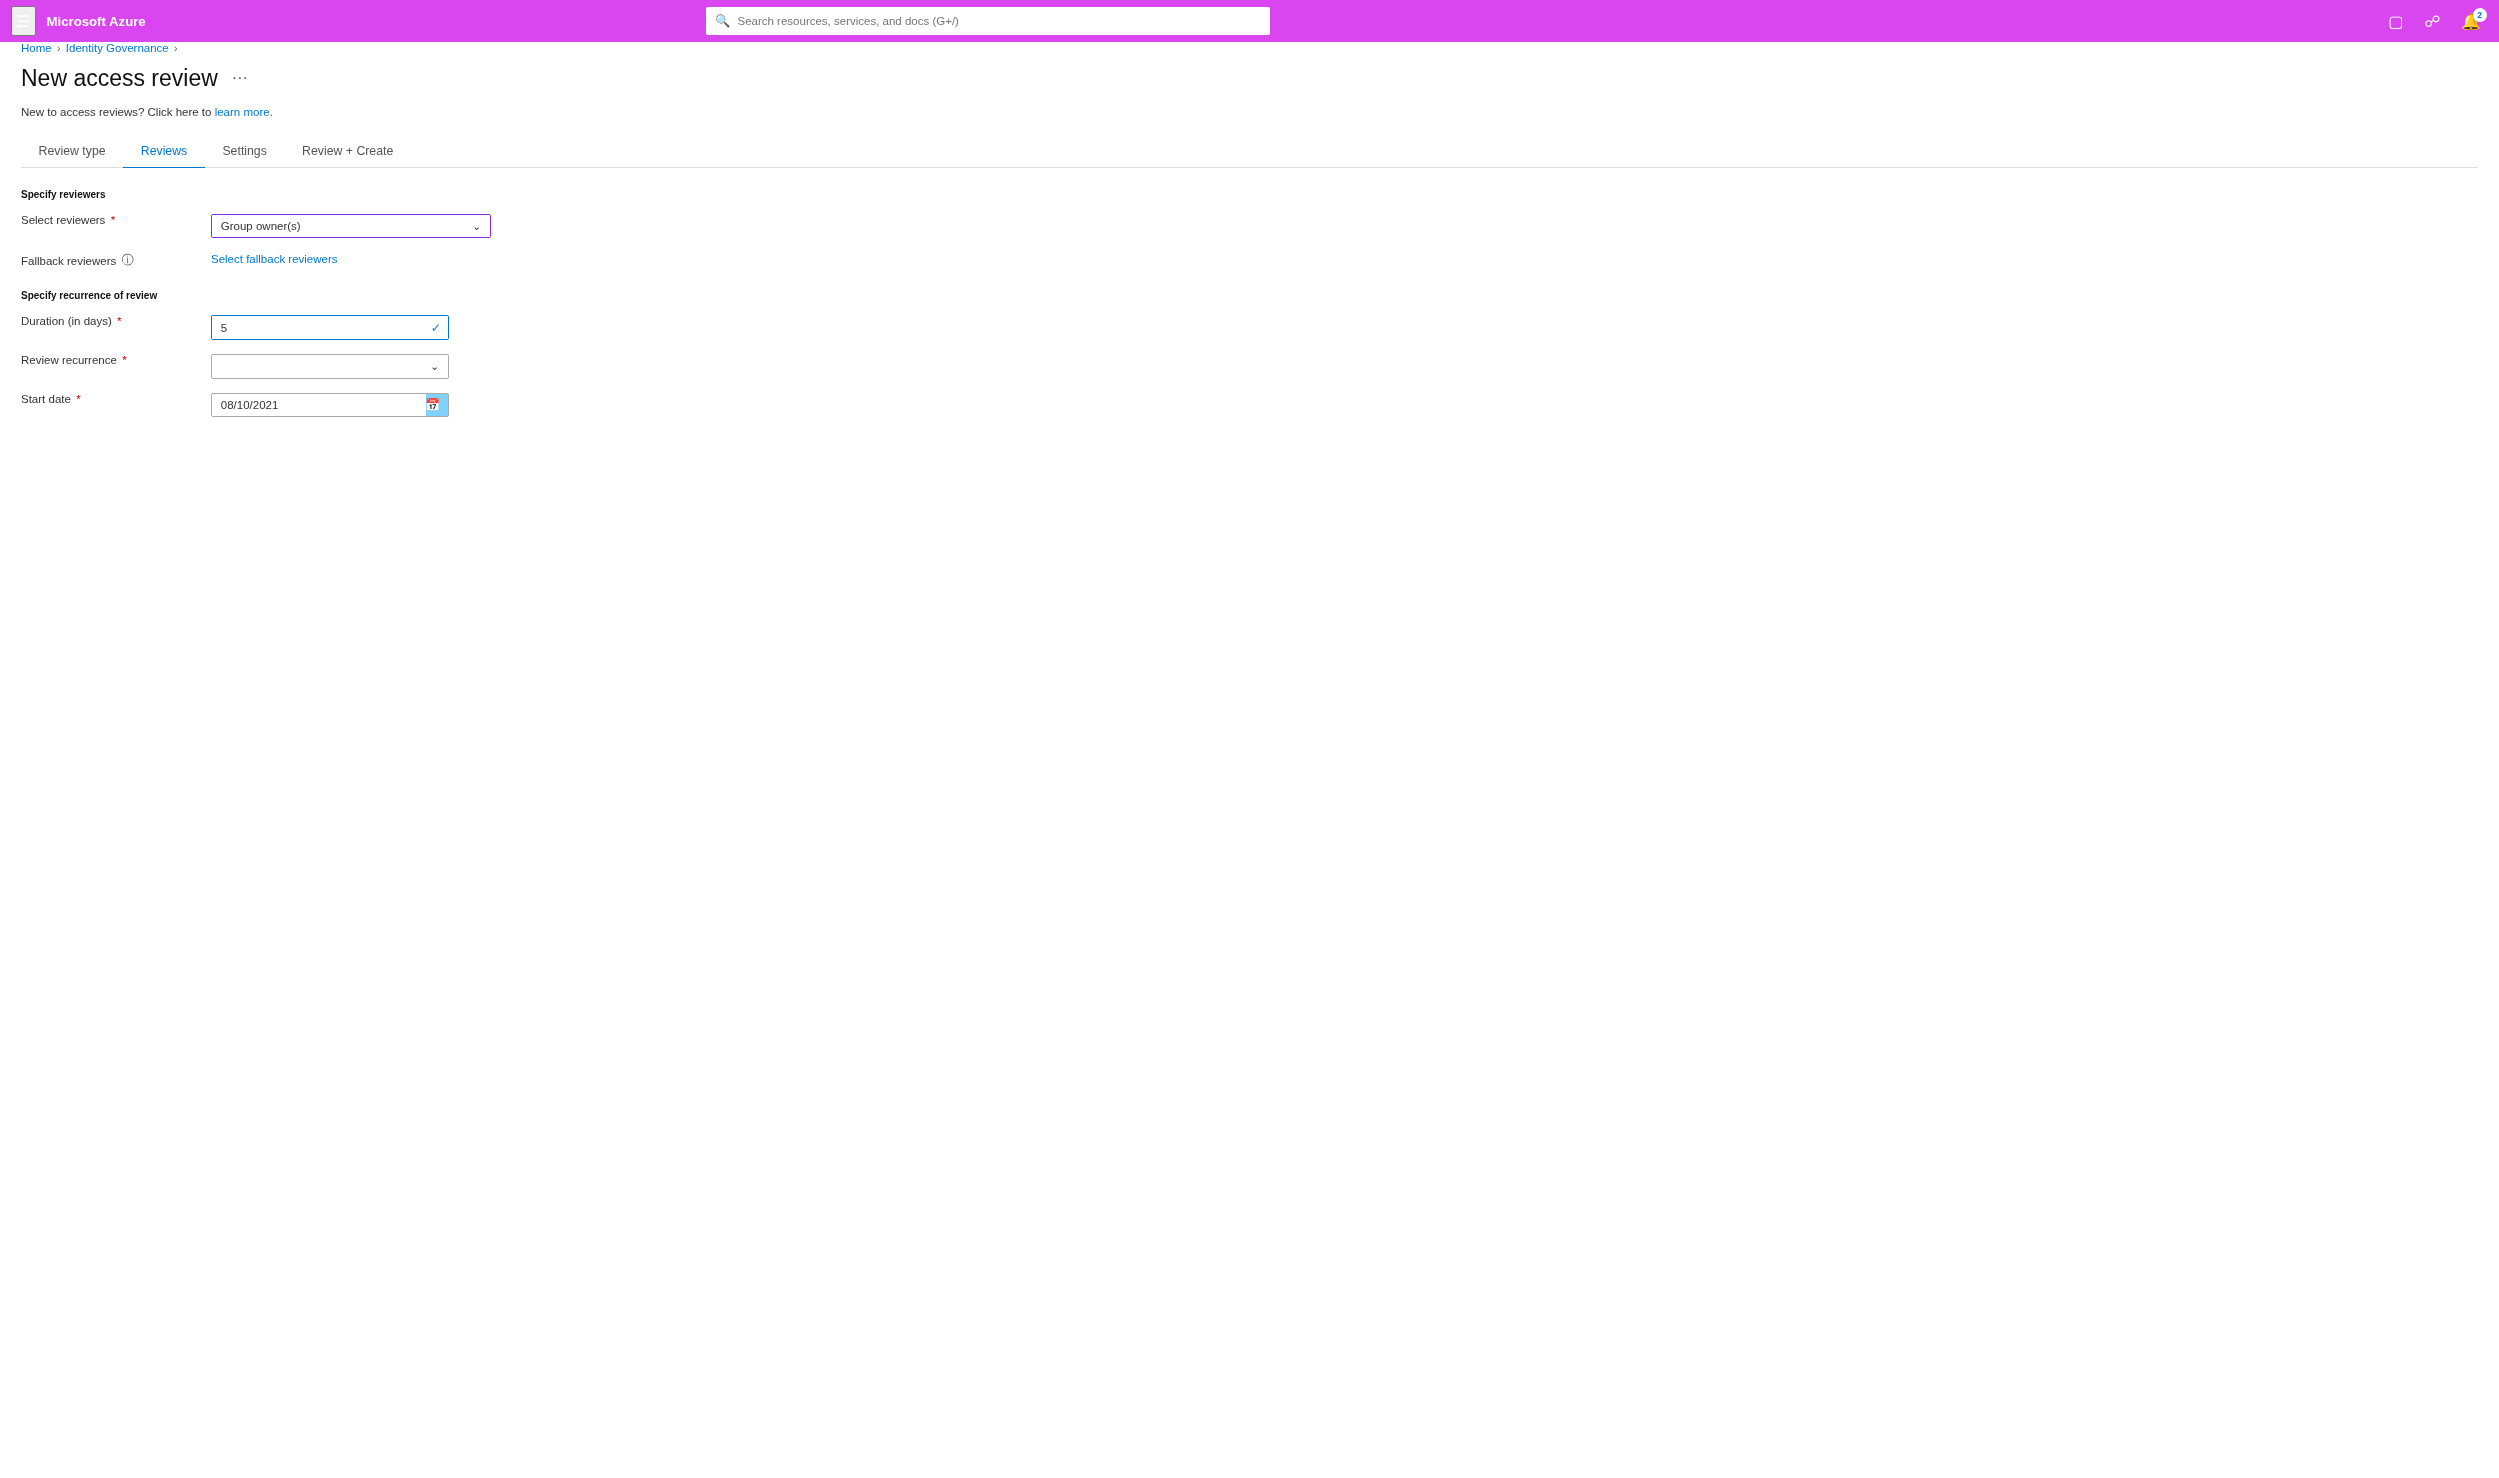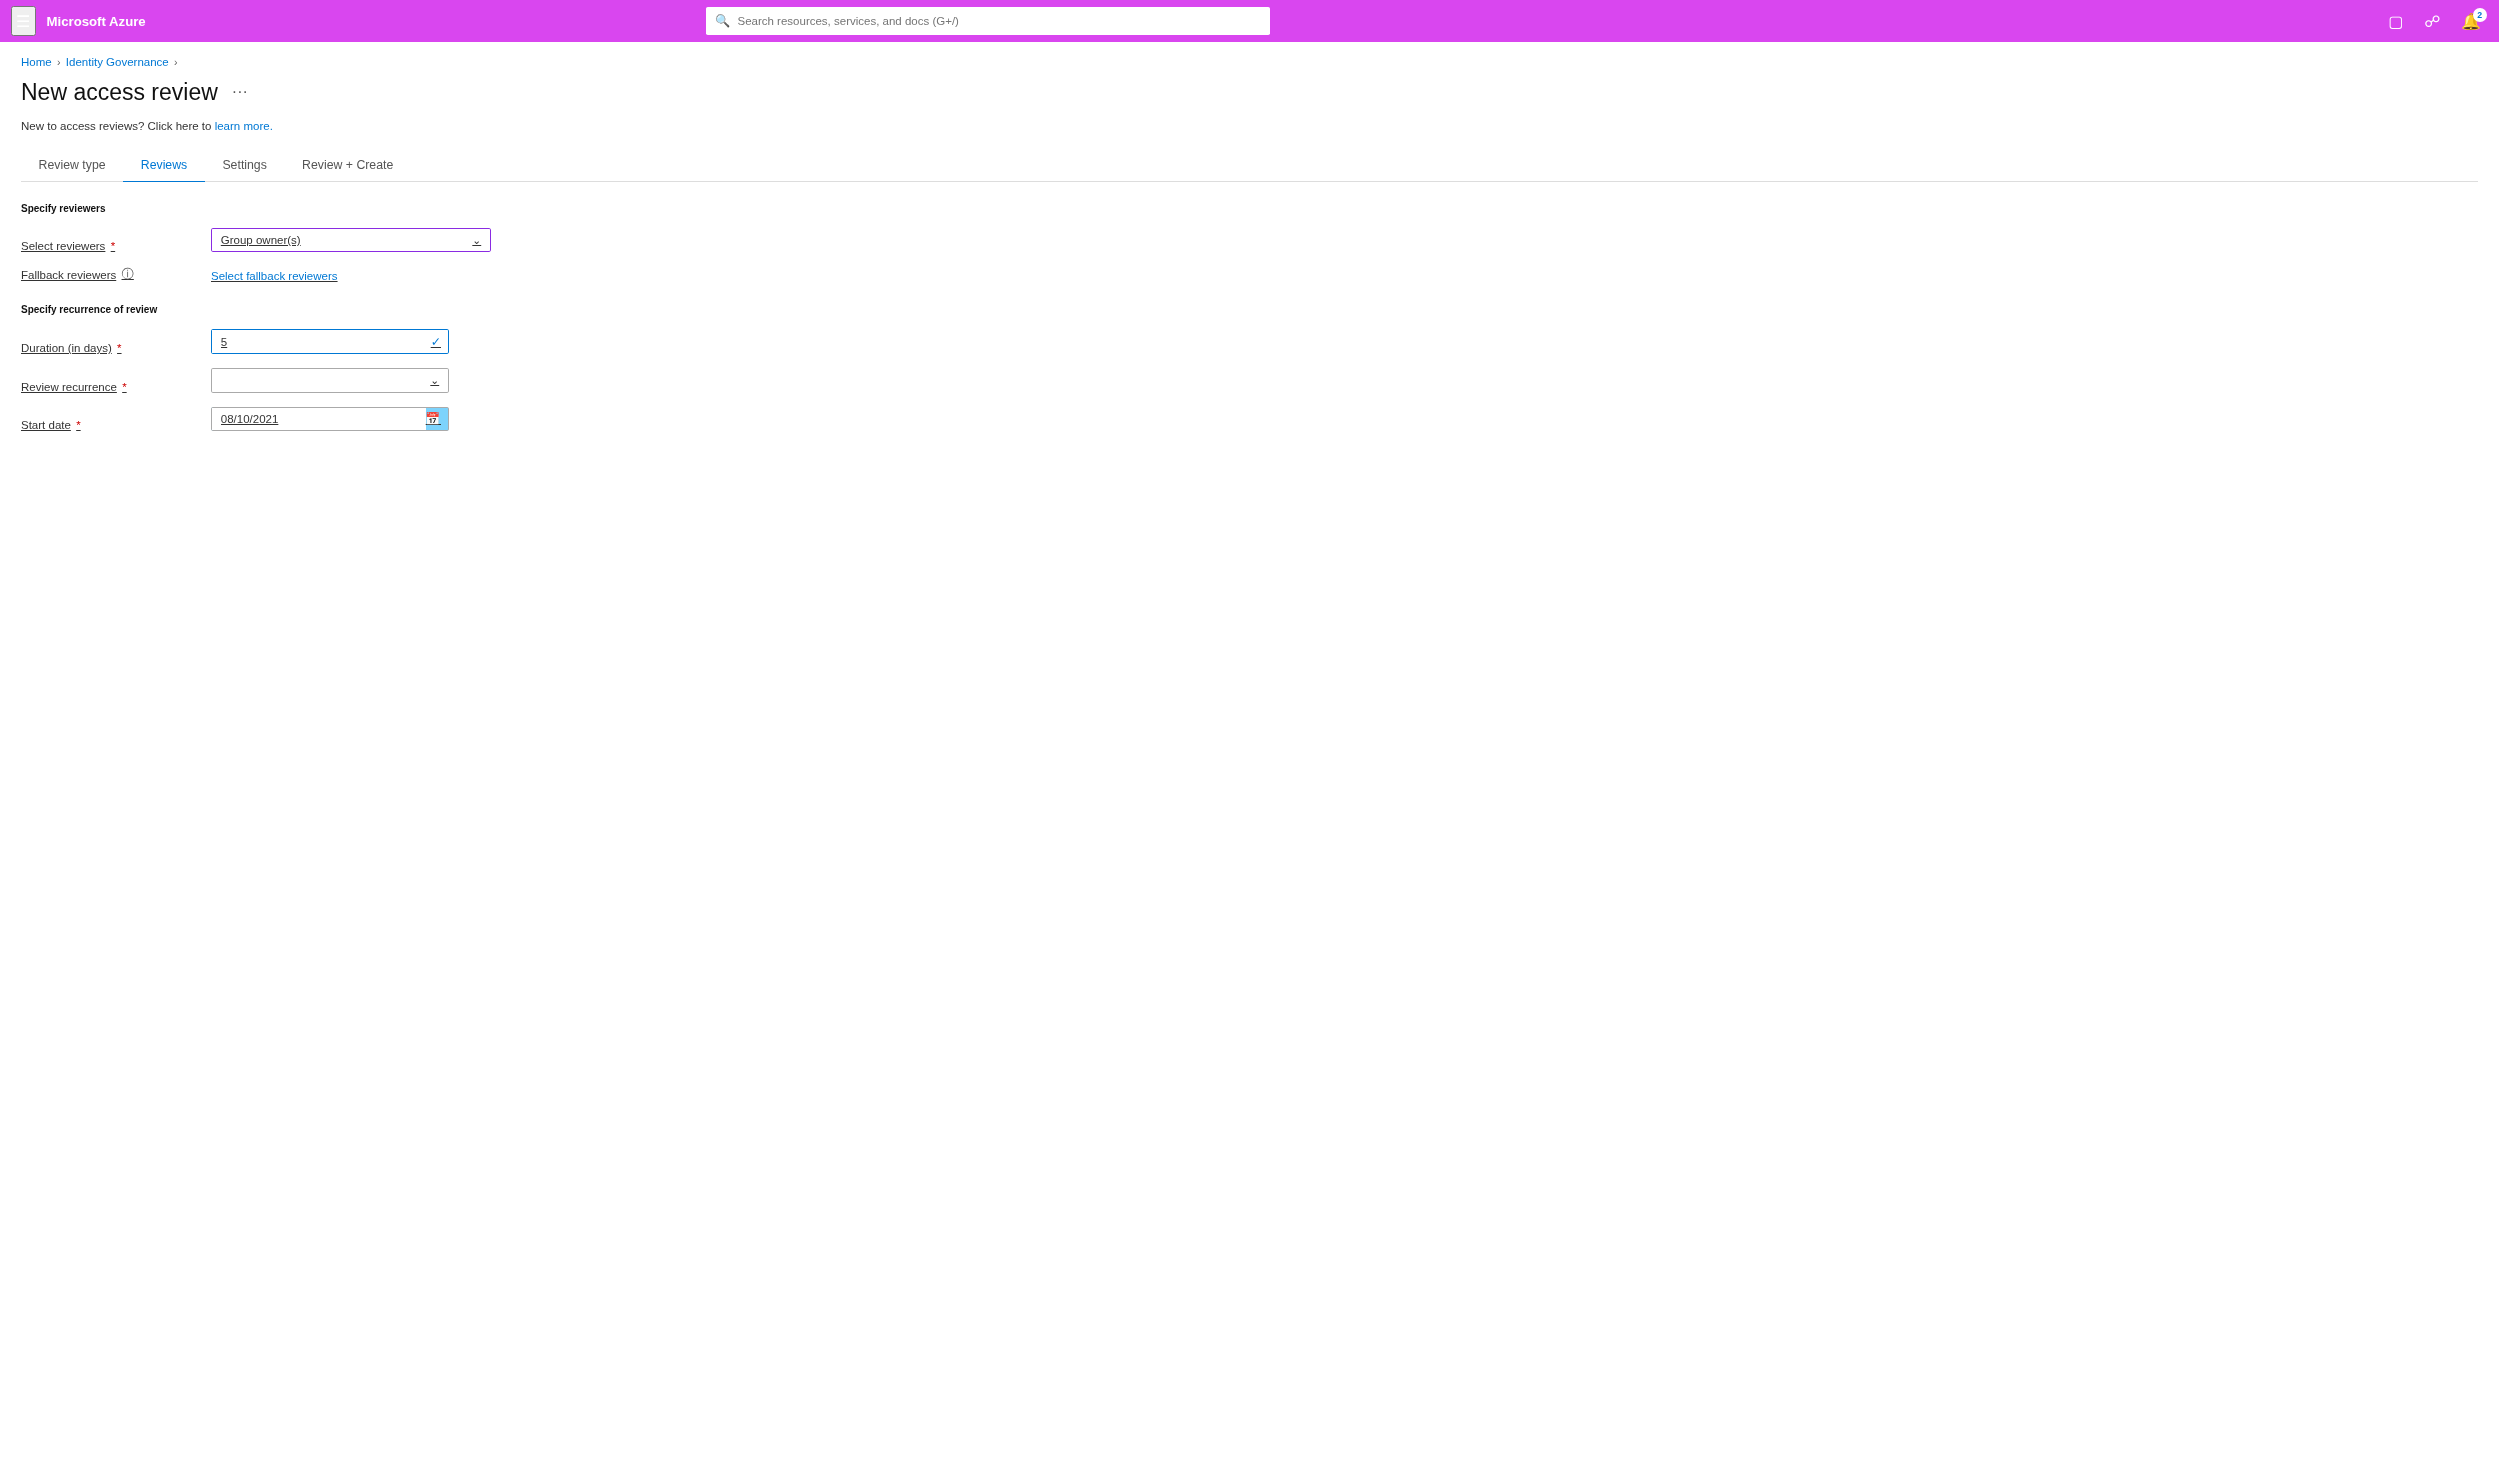--- a/index.html
+++ b/index.html
@@ -72,21 +72,21 @@
       height: 14px;
       font-size: 8.8px;
       display: flex;
       align-items: center;
       justify-content: center;
       font-weight: 700;
     }
 
     
     .main {
-      padding: 14px 21px;
+      padding: 0 21px;
     }
 
     
     .breadcrumb {
       display: flex;
       align-items: center;
       gap: 5.3px;
       font-size: 11.5px;
       margin-bottom: 10.6px;
     }
@@ -150,24 +150,23 @@
     .section-title {
       font-size: 10px;
       font-weight: 700;
       color: #111;
       margin-bottom: 14px;
     }
 
     
     .form-row {
       display: flex;
-      align-items: flex-end;
+      align-items: flex-start;
       margin-bottom: 14px;
       gap: 14px;
-      text-decoration: underline;
     }
     .form-label {
       width: 176px;
       font-size: 11.5px;
       color: #333;
       display: flex;
       align-items: center;
       gap: 5.3px;
       flex-shrink: 0;
     }

